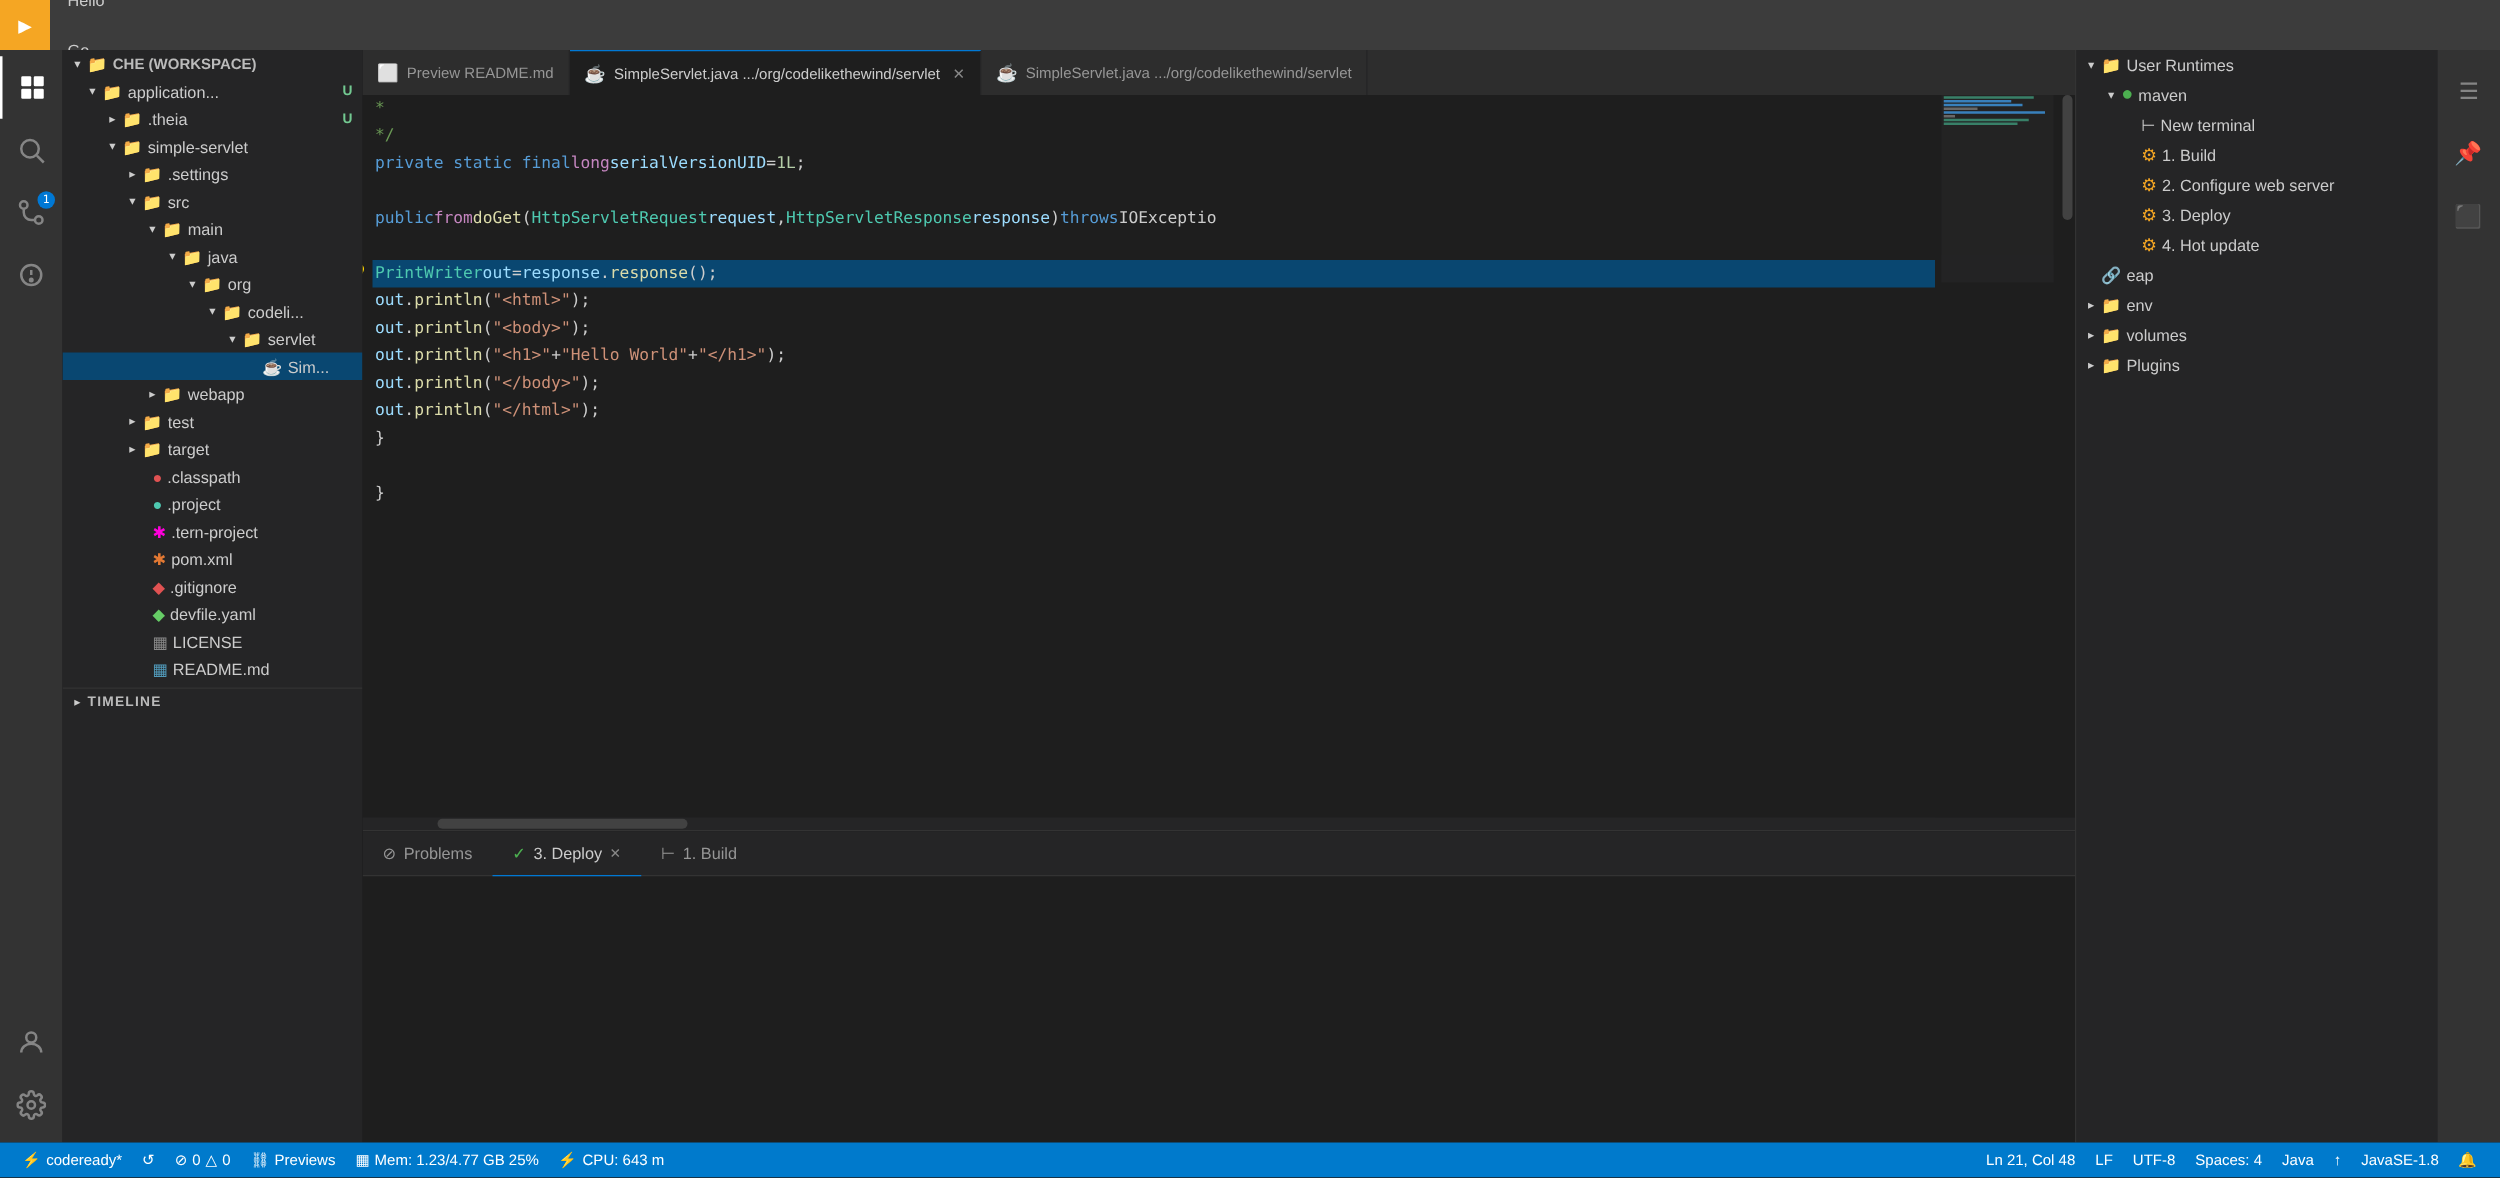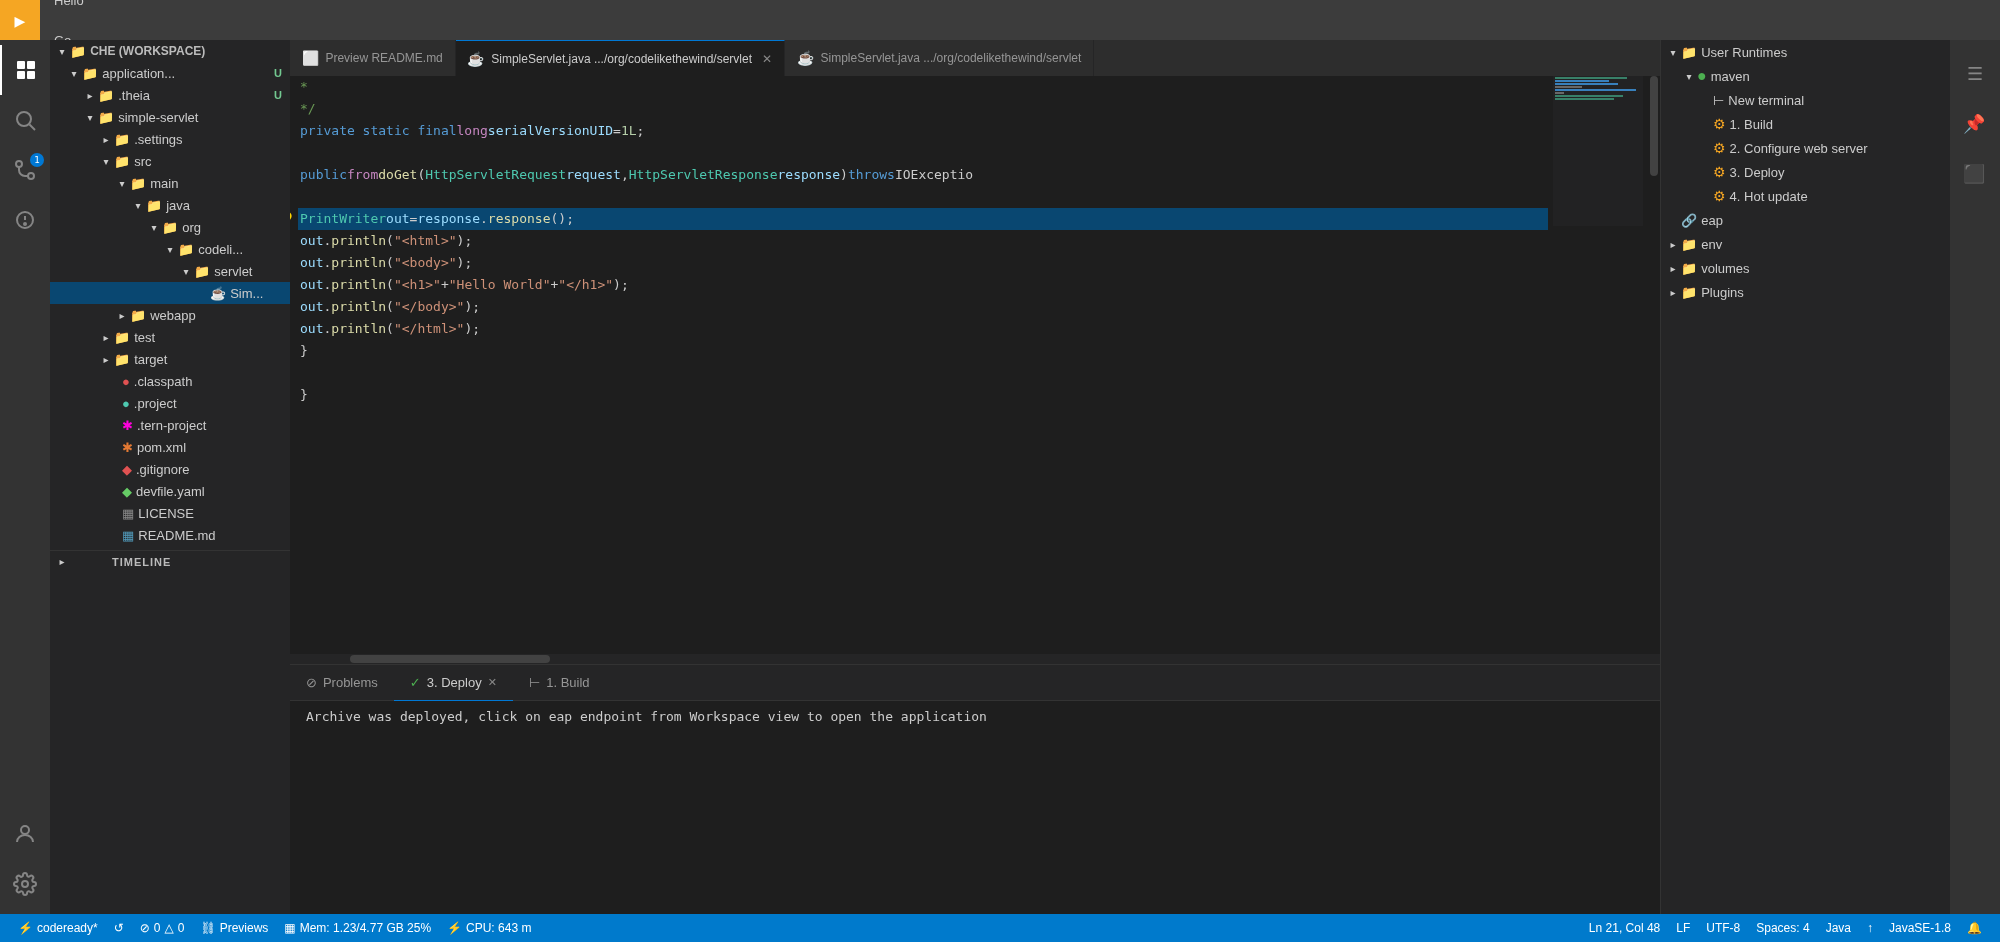--- a/index.html
+++ b/index.html
@@ -588,21 +588,21 @@
     <div class="tree-item">
       <span class="indent" style="width:56px"></span>
       <span class="arrow" style="width:16px;"></span>
       <span class="icon" style="color:#519aba;margin-right:4px;">▦</span>
       <span>README.md</span>
     </div>
 
     <div class="tree-item" style="margin-top:4px;border-top:1px solid #333;">
       <span class="indent" style="width:4px"></span>
       <span class="arrow">▸</span>
-      <span style="font-size:11px;font-weight:bold;color:#bbb;text-transform:uppercase;letter-spacing:1px;margin-left:42px;">TIMELINE</span>
+      <span style="font-size:11px;font-weight:bold;color:#bbb;text-transform:uppercase;letter-spacing:1px;">TIMELINE</span>
     </div>
   </div>
 
   <div class="editor-area">
 
     <div class="tab-bar">
 
       <div class="tab">
         <span class="tab-icon">⬜</span>
         <span>Preview README.md</span>
@@ -762,23 +762,20 @@
           <div class="panel-tab active">
             <span style="color:#4caf50;">✓</span>
             <span>3. Deploy</span>
             <span class="close-tab">✕</span>
           </div>
           <div class="panel-tab">
             <span>⊢</span>
             <span>1. Build</span>
           </div>
         </div>
-        <div class="terminal-content">
-          <span>Archive was deployed, click on eap endpoint from Workspace view to open the application</span>
-        </div>
       </div>
     </div>
   </div>
 
   <div class="right-panel">
 
     <div class="wp-tree-item">
       <span class="indent" style="width:4px"></span>
       <span class="arrow">▾</span>
       <span class="folder-icon" style="color:#dcb67a;margin-right:4px;">📁</span>

